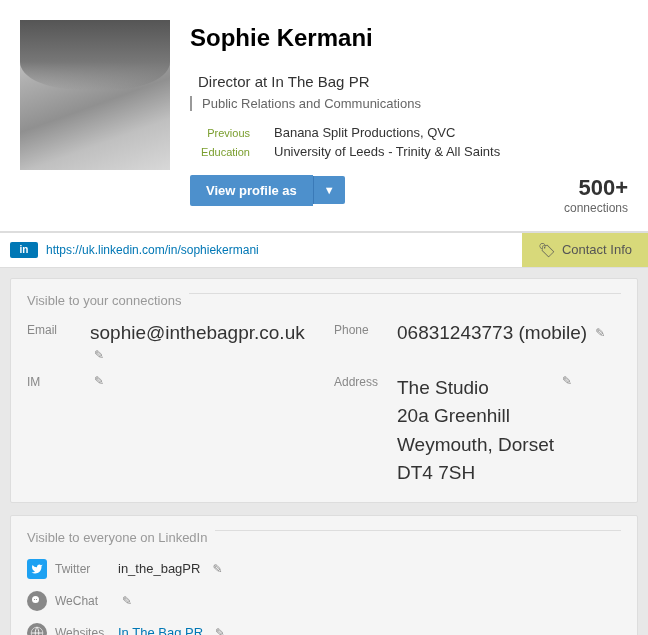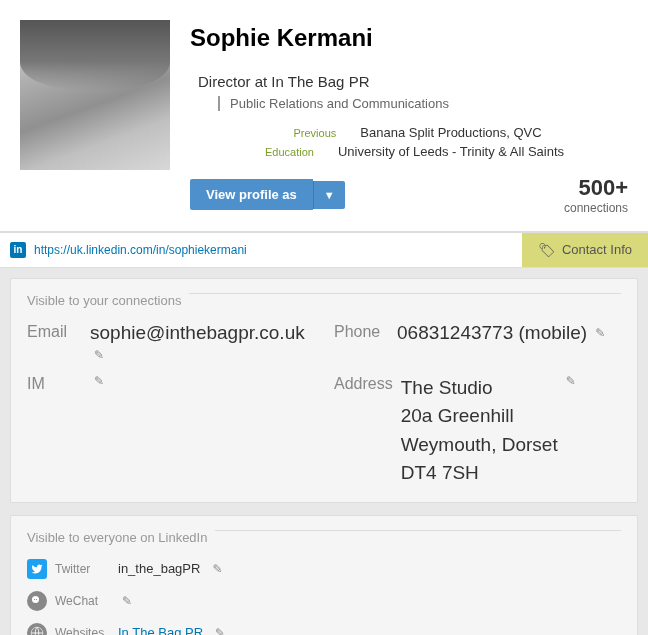--- a/index.html
+++ b/index.html
@@ -76,52 +76,50 @@
       color: #666;
       margin-bottom: 2px;
     }
 
     .profile-industry {
       font-size: 13px;
       color: #666;
       padding-left: 10px;
       border-left: 2px solid #999;
       margin-bottom: 14px;
-      margin-left: 28px;
     }
 
     .profile-meta {
       display: flex;
       flex-direction: column;
       gap: 4px;
       margin-bottom: 16px;
     }
 
     .meta-row {
       display: flex;
       gap: 24px;
       align-items: baseline;
-      justify-content: center;
     }
 
     .meta-label {
       font-size: 11px;
       color: #7a9e2e;
       min-width: 60px;
       text-align: right;
     }
 
     .meta-value {
       font-size: 13px;
       color: #333;
     }
 
     .profile-actions {
       display: flex;
-      align-items: center;
+      align-items: flex-start;
       justify-content: space-between;
       margin-top: 16px;
     }
 
     .actions-left {
       display: flex;
       align-items: center;
       gap: 0;
     }
 
@@ -174,21 +172,21 @@
 
     .linkedin-url-section {
       flex: 1;
       display: flex;
       align-items: center;
       padding: 0 10px;
       gap: 8px;
     }
 
     .linkedin-icon {
-      width: 16px;
+      width: 28px;
       height: 16px;
       background: #0077b5;
       color: #fff;
       font-size: 10px;
       font-weight: bold;
       display: flex;
       align-items: center;
       justify-content: center;
       border-radius: 2px;
       flex-shrink: 0;
@@ -251,21 +249,21 @@
       gap: 12px 20px;
     }
 
     .field-row {
       display: flex;
       align-items: flex-start;
       gap: 8px;
     }
 
     .field-label {
-      font-size: 16px;
+      font-size: 12px;
       color: #888;
       min-width: 55px;
       flex-shrink: 0;
       padding-top: 1px;
     }
 
     .field-value {
       font-size: 19px;
       color: #333;
     }

